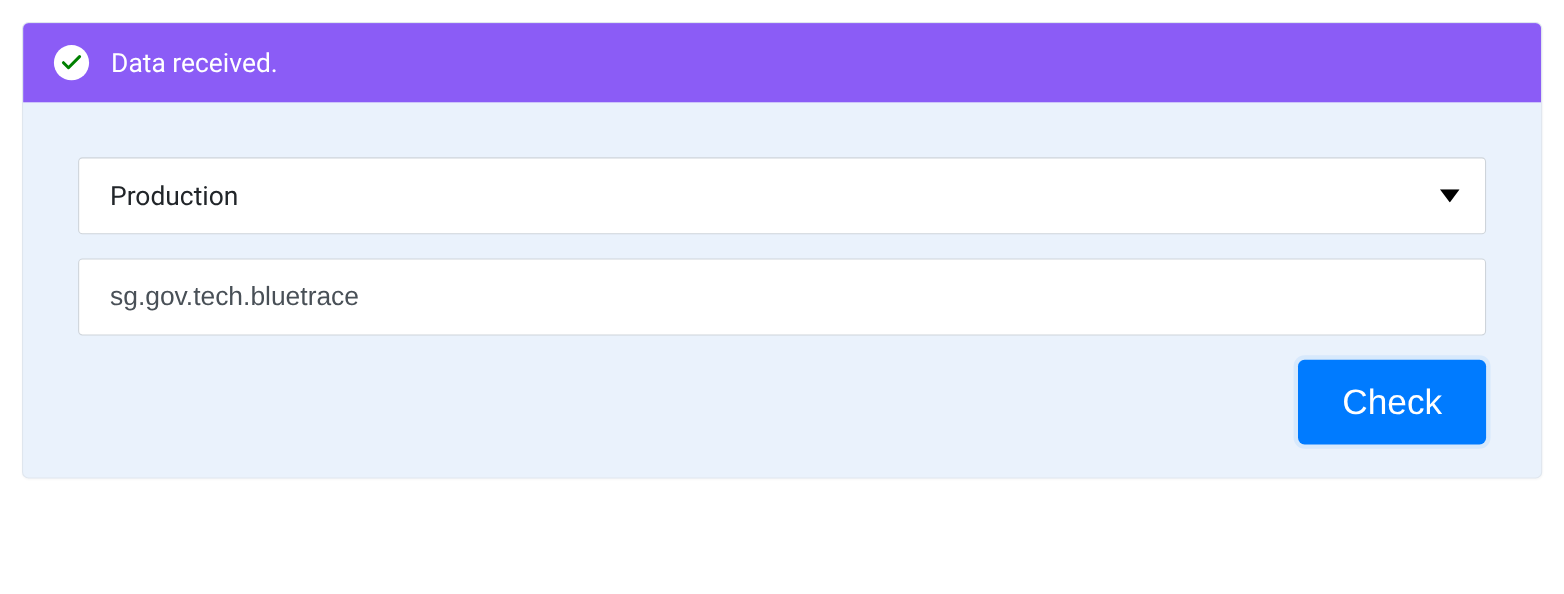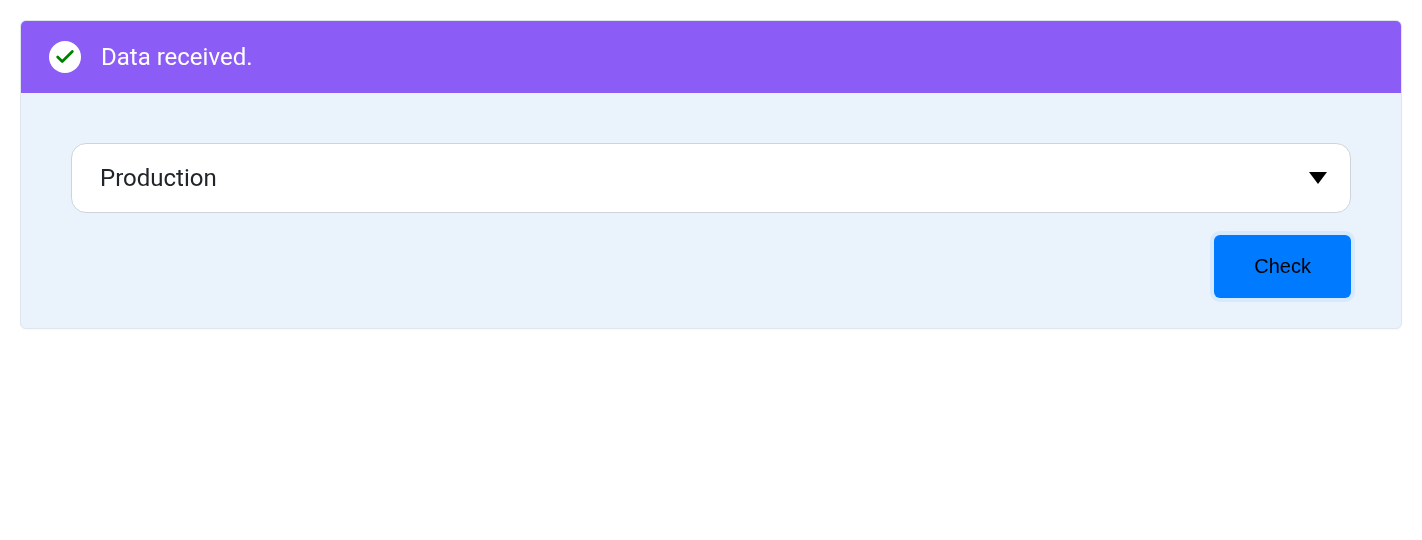--- a/index.html
+++ b/index.html
@@ -49,21 +49,21 @@
       padding: 50px 50px 30px 50px;
     }
     .select-wrapper {
       position: relative;
       margin-bottom: 22px;
     }
     .select-field {
       width: 100%;
       background: #fff;
       border: 1px solid #ced4da;
-      border-radius: 15px;
+      border-radius: 4px;
       padding: 20px 28px;
       font-size: 24px;
       color: #212529;
       appearance: none;
       -webkit-appearance: none;
       cursor: pointer;
       outline: none;
     }
     .select-caret {
       position: absolute;
@@ -87,25 +87,25 @@
       color: #495057;
       outline: none;
       margin-bottom: 22px;
     }
     .button-row {
       display: flex;
       justify-content: flex-end;
     }
     .check-button {
       background: #007bff;
-      color: #000000;
+      color: #ffffff;
       border: none;
       border-radius: 6px;
       padding: 20px 40px;
-      font-size: 20px;
+      font-size: 32px;
       font-weight: 400;
       cursor: pointer;
       box-shadow: 0 0 0 4px rgba(0,123,255,0.08);
     }
   </style>
 </head>
 <body>
 
 <div class="card">
   <div class="alert-bar">
@@ -120,18 +120,19 @@
   <div class="form-area">
     <div class="select-wrapper">
       <div class="select-field">Production</div>
       <span class="select-caret">
         <svg viewBox="0 0 18 12">
           <polygon points="0,0 18,0 9,12" fill="#000"></polygon>
         </svg>
       </span>
     </div>
 
+    <input type="text" class="text-field" value="sg.gov.tech.bluetrace" style="">
 
     <div class="button-row">
       <button class="check-button">Check</button>
     </div>
   </div>
 </div>
 
 </body></html>

